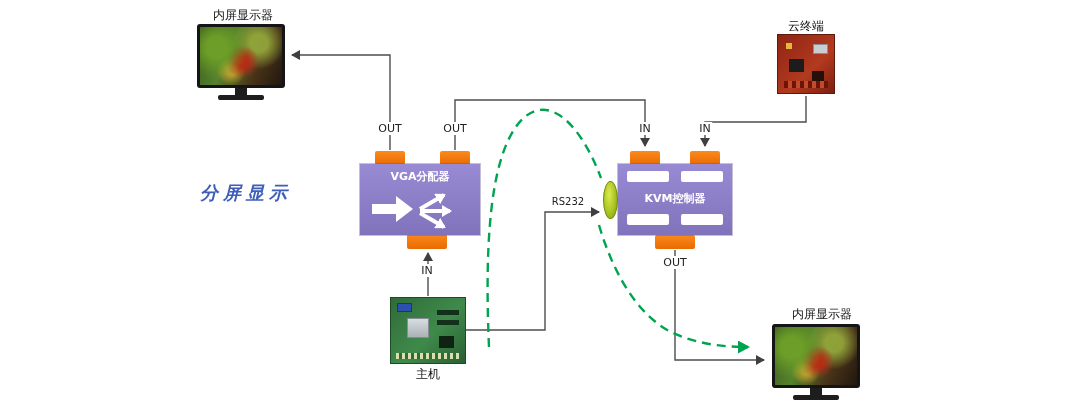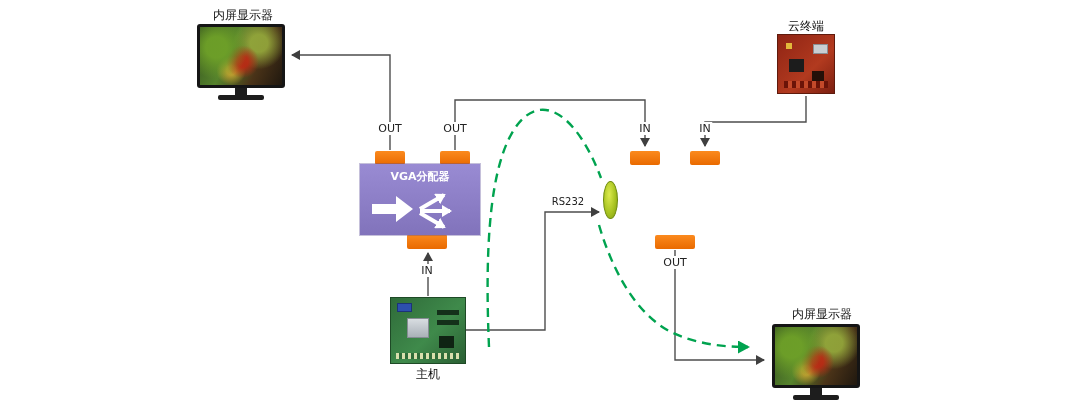--- a/index.html
+++ b/index.html
@@ -74,20 +74,21 @@
       <path d="M428 296 V253" marker-end="url(#ab)"></path>
       <path d="M675 250 V360 H764" marker-end="url(#ab)"></path>
       <path d="M466 330 H545 V212 H599" marker-end="url(#ab)"></path>
     </g>
     <g fill="none" stroke="#00A34F" stroke-width="2.4" stroke-dasharray="9 6">
       <path d="M489 347 C485 255 488 162 518 124 C545 90 579 120 601 178"></path>
       <path d="M599 225 C611 266 633 311 669 331 C695 344 723 347 748 347" marker-end="url(#ag)"></path>
     </g>
   </svg>
 
+  <div class="legend-blue" style="left:200px;top:181px">分屏显示</div>
 
   <div class="dev-label" style="left:243px;top:7px">内屏显示器</div>
   <div class="monitor" style="left:197px;top:24px">
     <div class="mon-screen"></div>
     <div class="mon-neck"></div>
     <div class="mon-base"></div>
   </div>
 
   <div class="dev-label" style="left:806px;top:18px">云终端</div>
   <div class="board board-cloud" style="left:777px;top:34px">
@@ -114,20 +115,27 @@
         <line x1="60" y1="23" x2="84" y2="9" marker-end="url(#wm)"></line>
         <line x1="60" y1="25" x2="90" y2="25" marker-end="url(#wm)"></line>
         <line x1="60" y1="27" x2="84" y2="41" marker-end="url(#wm)"></line>
       </g>
     </svg>
   </div>
 
   <div class="tab" style="left:630px;top:151px;width:30px;height:14px"></div>
   <div class="tab" style="left:690px;top:151px;width:30px;height:14px"></div>
   <div class="tab" style="left:655px;top:235px;width:40px;height:14px"></div>
+  <div class="pbox" style="left:618px;top:164px;width:114px;height:71px">
+    <div class="kbar" style="left:9px;top:7px"></div>
+    <div class="kbar" style="left:63px;top:7px"></div>
+    <div class="box-title kvm-title">KVM控制器</div>
+    <div class="kbar" style="left:9px;top:50px"></div>
+    <div class="kbar" style="left:63px;top:50px"></div>
+  </div>
   <div class="connector"></div>
 
   <div class="port-label" style="left:390px;top:122px">OUT</div>
   <div class="port-label" style="left:455px;top:122px">OUT</div>
   <div class="port-label" style="left:645px;top:122px">IN</div>
   <div class="port-label" style="left:705px;top:122px">IN</div>
   <div class="port-label" style="left:427px;top:264px">IN</div>
   <div class="port-label" style="left:675px;top:256px">OUT</div>
   <div class="rs-label" style="left:568px;top:196px">RS232</div>
 

